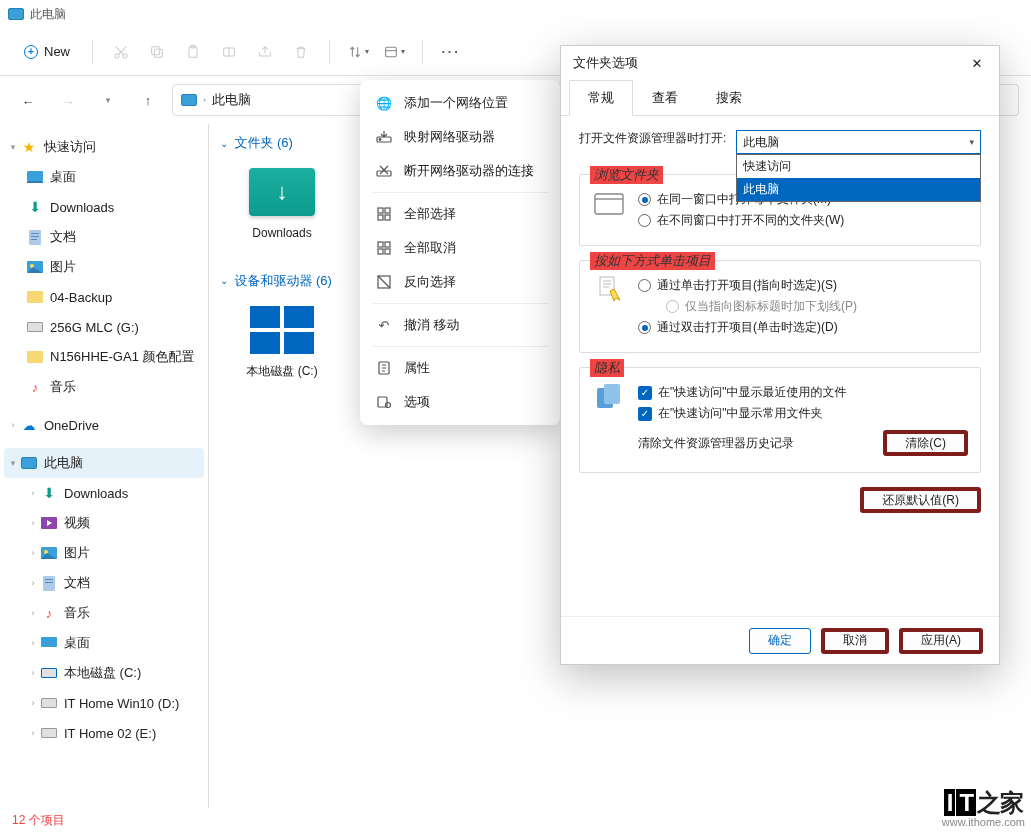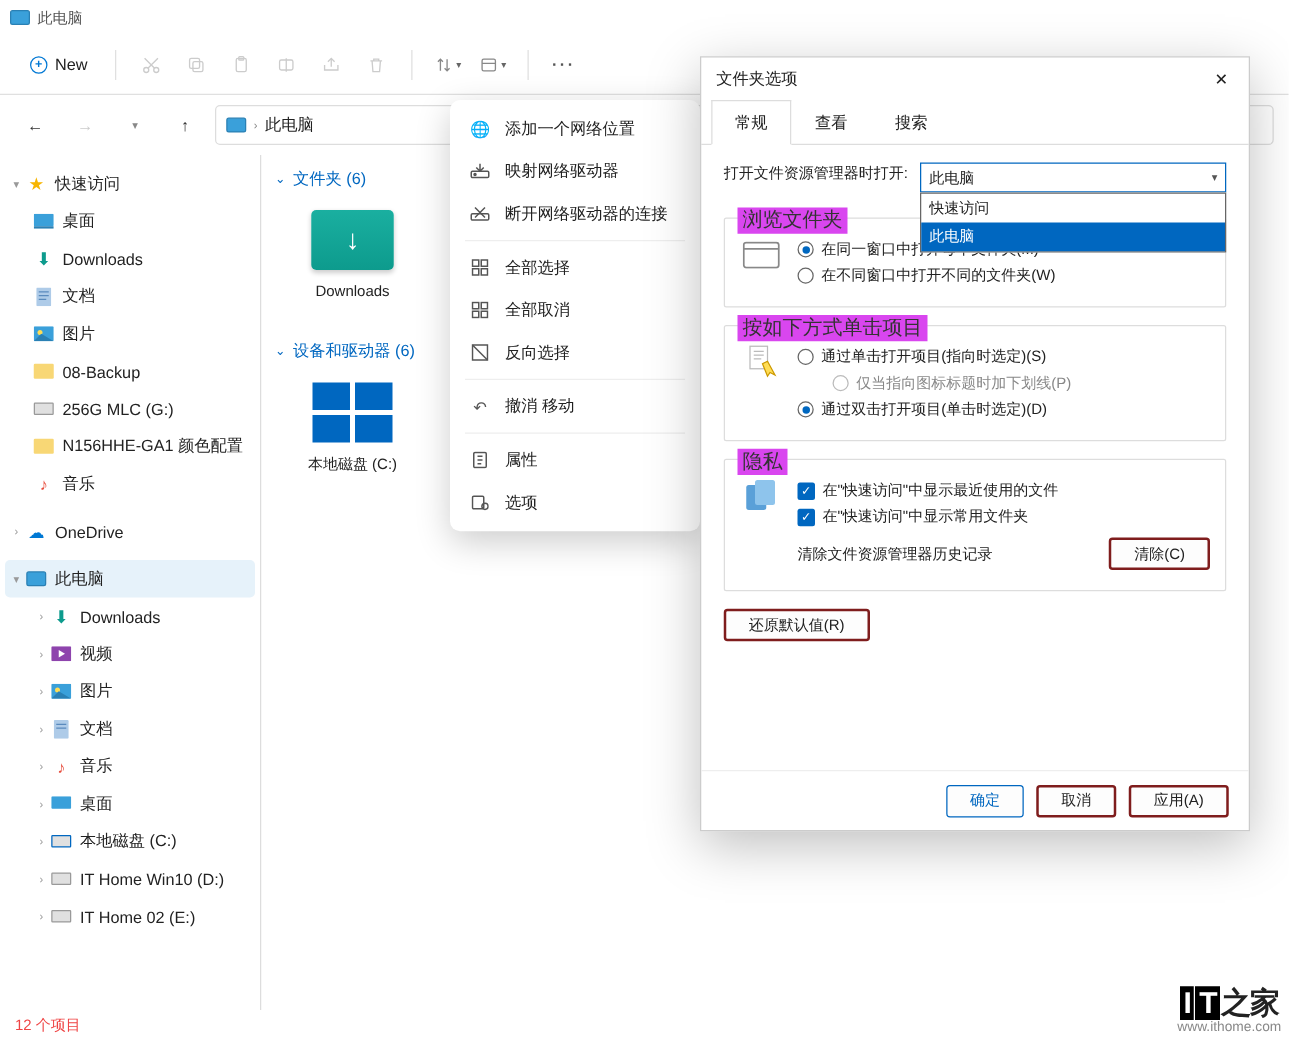--- a/index.html
+++ b/index.html
@@ -84,34 +84,34 @@
     display:flex; flex-direction:column; z-index:20;
   }
   .dlg-title { height:34px; display:flex; align-items:center; padding:0 12px; font-size:13px; }
   .dlg-close { position:absolute; right:0; top:0; width:44px; height:34px; display:flex; align-items:center; justify-content:center; cursor:pointer; }
   .tabs { display:flex; border-bottom:1px solid #ddd; padding:0 8px; }
   .tab { padding:8px 18px; font-size:13px; cursor:pointer; border:1px solid transparent; margin-bottom:-1px; }
   .tab.active { border:1px solid #ddd; border-bottom:1px solid #fff; background:#fff; }
   .dlg-body { flex:1; padding:14px 18px; font-size:12px; overflow:visible; }
   .row { display:flex; align-items:flex-start; gap:10px; margin-bottom:10px; }
   .fieldset { border:1px solid #ddd; border-radius:2px; padding:12px 12px 12px 12px; margin-bottom:14px; position:relative; }
-  .fieldset .legend { position:absolute; top:-9px; left:10px; background:#d946ef; padding:0 4px; font-size:16px; color:#333; }
+  .fieldset .legend { position:absolute; top:-9px; left:10px; background:#ef4444; padding:0 4px; font-size:13px; color:#333;font-style:italic; }
   .combo { position:relative; flex:1; }
   .combo .sel { height:24px; border:1px solid #0067c0; display:flex; align-items:center; padding:0 6px; background:#fff; justify-content:space-between; cursor:pointer; }
   .combo .dd { position:absolute; left:0; top:24px; width:100%; border:1px solid #666; background:#fff; z-index:30; }
   .combo .opt { padding:3px 6px; cursor:pointer; }
   .combo .opt.hl { background:#0067c0; color:#fff; }
   .radio-row { display:flex; align-items:center; gap:6px; margin:4px 0; }
   .radio { width:13px; height:13px; border:1px solid #666; border-radius:50%; display:flex; align-items:center; justify-content:center; }
   .radio.on::after { content:""; width:6px; height:6px; background:#0067c0; border-radius:50%; }
   .radio.off.dis { border-color:#bbb; }
   .check { width:14px; height:14px; background:#0067c0; color:#fff; display:flex; align-items:center; justify-content:center; font-size:10px; border-radius:2px; }
   .opt-sub { margin-left:28px; color:#888; }
   .pgicon { width:34px; height:34px; display:flex; align-items:center; justify-content:center; }
-  .btn { height:26px; padding:0 18px; border:2px solid #7f1d1d; background:#fdfdfd; border-radius:3px; cursor:pointer; font-size:12px; display:flex; align-items:center; }
+  .btn { height:26px; padding:0 18px; border:4px solid #7f1d1d; background:#fdfdfd; border-radius:3px; cursor:pointer; font-size:12px; display:flex; align-items:center; }
   .btn.primary { border:1px solid #0067c0; color:#0067c0; }
   .dlg-foot { height:48px; border-top:1px solid #eee; display:flex; align-items:center; justify-content:flex-end; padding:0 16px; gap:10px; }
 
   
   .wm { position:absolute; right:6px; bottom:4px; font-size:11px; color:#888; text-align:center; line-height:1.1; }
   .wm .big { font-size:24px; font-weight:900; color:#222; letter-spacing:-1px; }
   .wm .big span { background:#000; color:#fff; padding:0 3px; margin-right:1px; }
 </style>
 </head>
 <body>
@@ -231,21 +231,21 @@
             <circle cx="5" cy="5" r="2" fill="#fd5"></circle>
             <path d="M0 12 L6 6 L16 12 Z" fill="#2a80b4"></path>
           </svg>
         </span>
         <span>图片</span>
       </div>
     <div class="treeitem depth1">
         <span class="icon">
           <div class="folder-generic"></div>
         </span>
-        <span>08-Backup</span>
+        <span>04-Backup</span>
       </div>
     <div class="treeitem depth1">
         <span class="icon">
           <div class="drive"></div>
         </span>
         <span>256G MLC (G:)</span>
       </div>
     <div class="treeitem depth1">
         <span class="icon">
           <div class="folder-generic"></div>
@@ -581,21 +581,21 @@
               <span>在"快速访问"中显示常用文件夹</span>
             </div>
           <div class="radio-row" style="justify-content:space-between;margin-top:8px">
             <span>清除文件资源管理器历史记录</span>
             <div class="btn">清除(C)</div>
           </div>
         </div>
       </div>
     </div>
 
-    <div style="display:flex;margin-top:6px">
+    <div style="display:flex;justify-content:flex-end;margin-top:6px">
       <div class="btn">还原默认值(R)</div>
     </div>
   </div>
   <div class="dlg-foot">
     <div class="btn primary">确定</div>
     <div class="btn">取消</div>
     <div class="btn">应用(A)</div>
   </div>
 </div>
 

